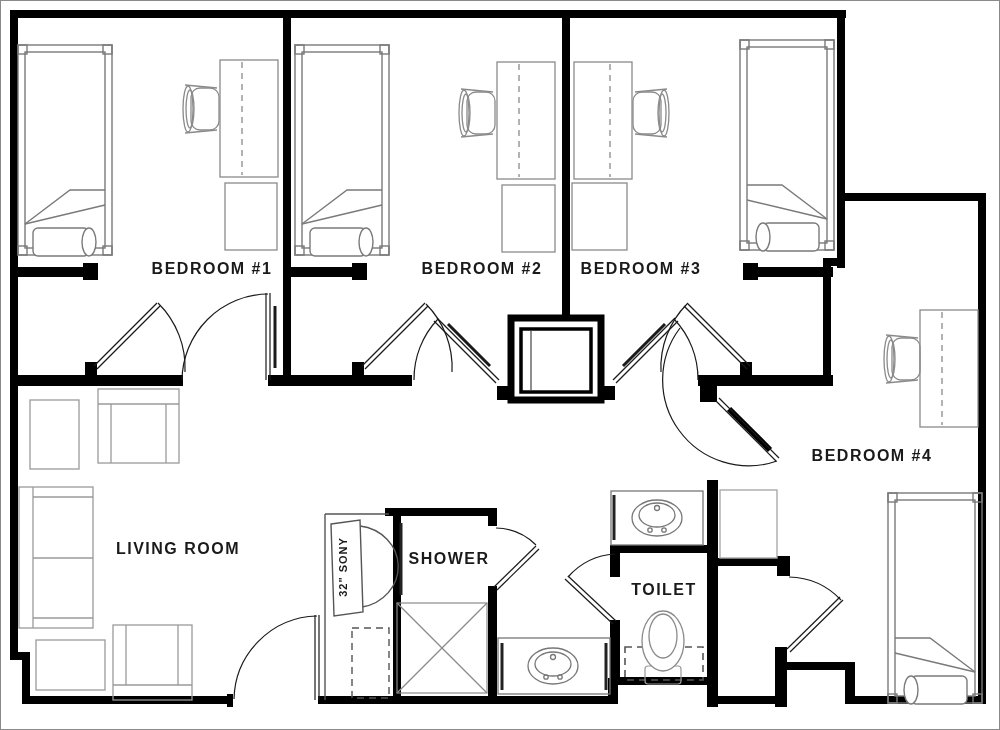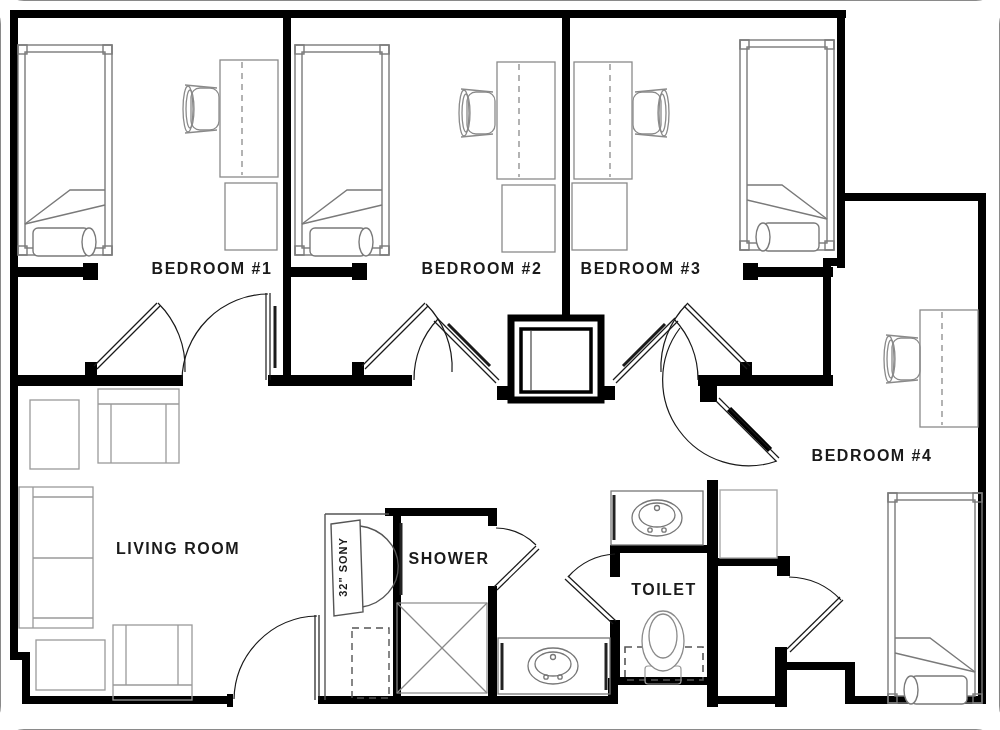--- a/index.html
+++ b/index.html
@@ -1,16 +1,16 @@
 <!DOCTYPE html>
 <html><head>
 <meta charset="utf-8">
 <style>
   html,body{margin:0;padding:0;background:#fff;}
-  #stage{position:relative;width:1000px;height:730px;background:#fff;overflow:hidden;border-radius:24px;}
+  #stage{position:relative;width:1000px;height:730px;background:#fff;overflow:hidden;}
   svg{display:block;}
   text{font-family:"Liberation Sans","DejaVu Sans",sans-serif;font-weight:600;fill:#1a1a1a;letter-spacing:1.5px;}
   .room-label{font-size:16px;}
   .tv-label{font-size:11px;letter-spacing:1px;}
 </style>
 </head>
 <body>
 
 <div id="stage">
 <svg width="1000" height="730" viewBox="0 0 1000 730" xmlns="http://www.w3.org/2000/svg">

